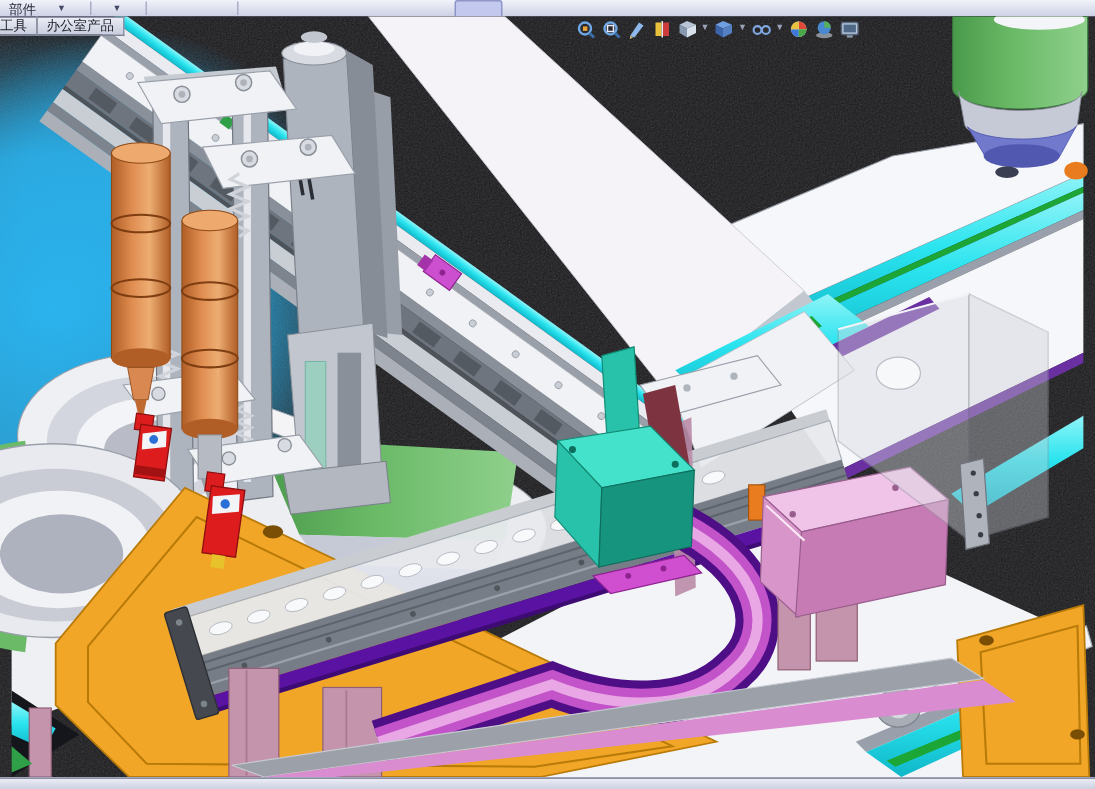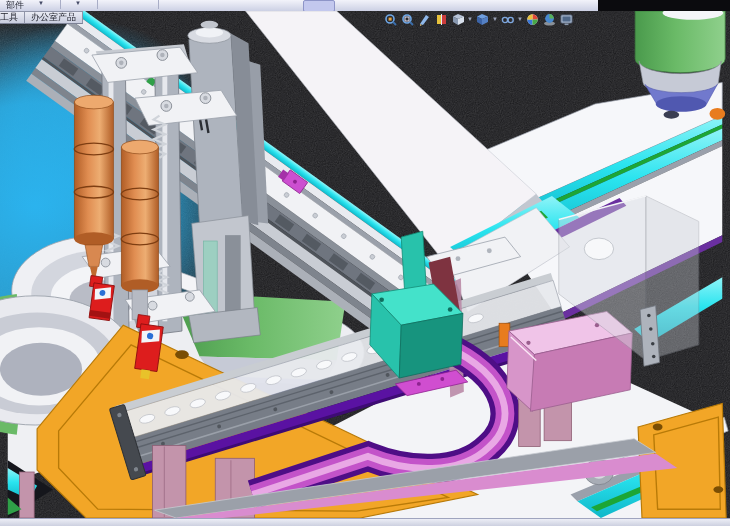--- a/index.html
+++ b/index.html
@@ -1,20 +1,20 @@
 <!DOCTYPE html>
 <html style="--skyDark: #0a0a0d; --glowBlue: #2bb3ee; --tableWhite: #f6f7fa; --tableShade: #e2e4ea; --edgeGray: #9aa0ab; --beamWhite: #f5f3f7; --beamShade: #c2c7d0; --cyanBelt: #2ae4ef; --cyanDeep: #0fb7c9; --greenStrip: #1ca636; --greenBowl: #6aba67; --greenBowlDark: #4a9a4c; --bowlGray: #c6cad6; --bowlBlue: #7179cd; --bowlBlueDark: #5058b0; --orangeCyl: #e08d51; --orangeCylDark: #b05d26; --orangeClip: #e87c1e; --orangePlate: #f2a627; --orangePlateDark: #b87a08; --redPart: #dd1d1d; --redDark: #8e0f0f; --magenta: #cc4fd0; --magentaDark: #8e2390; --purpleRail: #5a12a2; --orchid: #d04ed0; --pinkTop: #f0c4e8; --pinkSide: #d795c9; --pinkDark: #c77bb4; --dustyPink: #c394ab; --maroon: #7e3340; --tealMotor: #44e2ca; --tealMid: #28c2ab; --tealDark: #17947e; --tealGlass: #7fd8b8; --grayFrame: #aeb4be; --grayMid: #878d97; --grayDark: #6f757f; --whitePart: #f1f2f5; --silver: #c9cdd4; --slotDark: #545a62; --blueLabel: #2a6fd6;"><head>
 <meta charset="utf-8">
 <style>
   html,body{margin:0;padding:0;background:#000;}
   #app{position:relative;width:730px;height:526px;overflow:hidden;font-family:"Liberation Sans",sans-serif;background:#0b0b0e;}
   
-  #cmdbar{position:absolute;top:0;left:0;width:598px;height:11px;
+  #cmdbar{position:absolute;top:0;left:0;width:730px;height:11px;
     background:linear-gradient(#f2f3fa,#ccd0e4);border-bottom:1px solid #aab0cc;
-    display:flex;align-items:flex-start;font-size:9px;color:#2a2d3a;}
+    display:flex;align-items:center;font-size:9px;color:#2a2d3a;}
   #cmdbar .lbl{margin-left:6px;line-height:10px;}
   #cmdbar .caret{font-size:6px;color:#444a66;margin-left:14px;}
   #cmdbar .sep{width:1px;height:9px;background:#a8adc6;margin-left:16px;}
   #cmdbar .pressed{position:absolute;left:303px;top:0px;width:30px;height:10px;
     background:#c3c8ee;border:1px solid #8e95c8;border-radius:2px;}
   
   #tabs{position:absolute;top:11px;left:0;height:13px;display:flex;z-index:5;align-items:center;}
   .tab{font-size:9px;line-height:11px;color:#1c1e28;padding:0 6px;
     background:linear-gradient(#e9ebf4,#c9cdde);border:1px solid #8f94a8;border-bottom-color:#7d8296;
     white-space:nowrap;}

